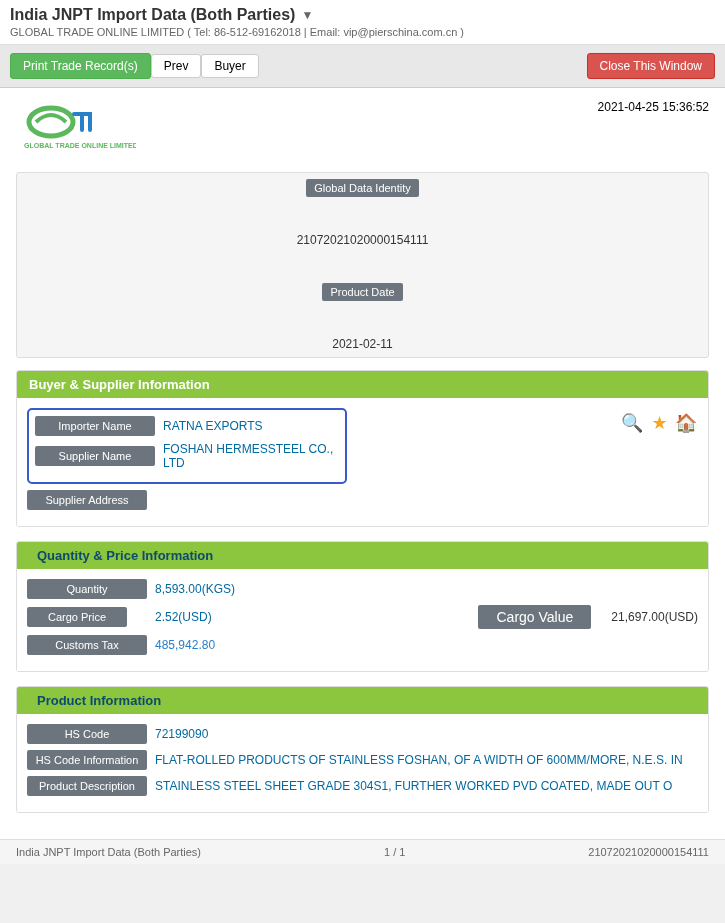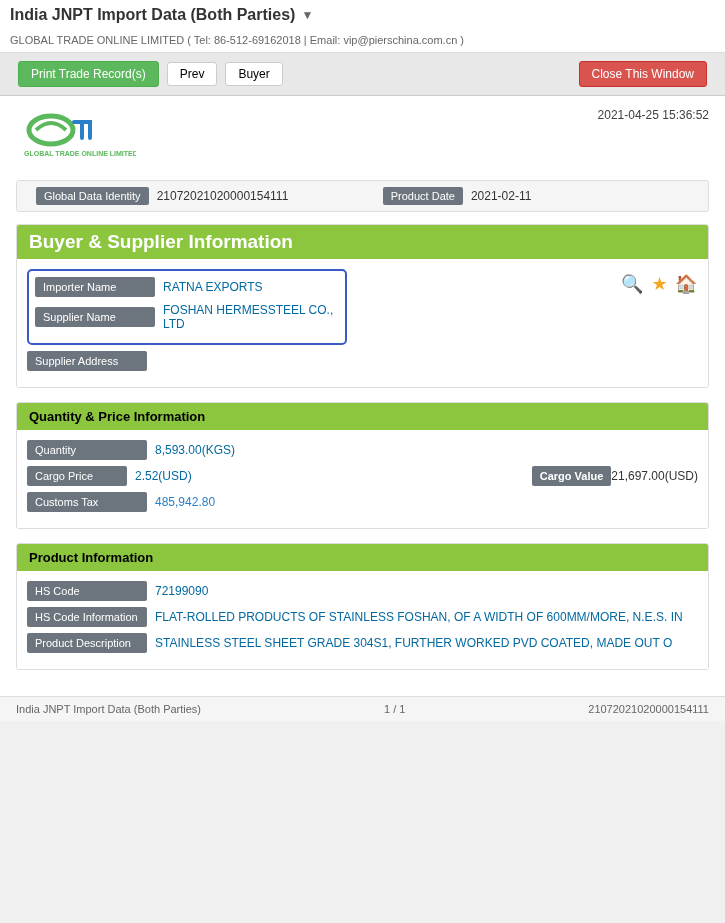--- a/index.html
+++ b/index.html
@@ -1,56 +1,56 @@
 <!DOCTYPE html>
 <html><head>
   <meta charset="utf-8">
   <style>
     * { box-sizing: border-box; margin: 0; padding: 0; }
     body { font-family: Arial, sans-serif; font-size: 12px; background: #f0f0f0; color: #333; width: 725px; }
     
     .page-header { background: #fff; padding: 6px 10px; border-bottom: 1px solid #ddd; }
     .page-title { font-size: 16px; font-weight: bold; color: #333; display: flex; align-items: center; gap: 6px; }
-    .page-subtitle { font-size: 11px; color: #666; margin-top: 10px; }
+    .page-subtitle { font-size: 11px; color: #666; margin-top: 2px; }
     
-    .toolbar { background: #e8e8e8; padding: 8px 18px; display: flex; align-items: center; gap: 8px; border-bottom: 1px solid #ccc; }
+    .toolbar { background: #e8e8e8; padding: 8px 10px; display: flex; align-items: center; border-bottom: 1px solid #ccc; }
     .btn-print { background: #5cb85c; color: #fff; border: 1px solid #4cae4c; padding: 5px 12px; cursor: pointer; font-size: 12px; border-radius: 3px; }
     .btn-nav { background: #fff; border: 1px solid #ccc; padding: 4px 12px; cursor: pointer; font-size: 12px; border-radius: 3px; }
     .btn-close { background: #d9534f; color: #fff; border: 1px solid #c9302c; padding: 5px 12px; cursor: pointer; font-size: 12px; border-radius: 3px; margin-left: auto; }
     .spacer { flex: 1; }
     
     .content { background: #fff; margin: 0; padding: 12px 16px; }
     
     .logo-area { display: flex; justify-content: space-between; align-items: flex-start; margin-bottom: 12px; }
     .logo-box { display: flex; align-items: center; }
     .logo-svg { width: 120px; height: 60px; }
-    .timestamp { font-size: 12px; color: #404040; }
+    .timestamp { font-size: 12px; color: #000000; }
     
-    .meta-row { display: flex; align-items: center; margin-bottom: 12px; background: #f5f5f5; border: 1px solid #ddd; border-radius: 3px; padding: 6px 19px; gap: 8px; }
+    .meta-row { display: flex; align-items: center; margin-bottom: 12px; background: #f5f5f5; border: 1px solid #ddd; border-radius: 3px; padding: 6px 6px; gap: 36px; flex-direction: column; }
     .meta-label { background: #6c757d; color: #fff; padding: 3px 8px; font-size: 11px; border-radius: 2px; white-space: nowrap; }
     .meta-value { font-size: 12px; color: #333; flex: 1; }
     
     .section { margin-bottom: 14px; border: 1px solid #ddd; border-radius: 3px; overflow: hidden; }
-    .section-header { background: #8cc63f; color: #000000; padding: 6px 12px; font-size: 13px; font-weight: bold; }
+    .section-header { background: #8cc63f; color: #0c4a6e; padding: 6px 20px; font-size: 13px; font-weight: bold; }
     .section-body { padding: 10px; background: #fff; }
     
     .field-row { display: flex; align-items: center; margin-bottom: 6px; }
-    .field-label { background: #6c757d; color: #fff; padding: 4px 8px; font-size: 11px; border-radius: 2px; white-space: nowrap; min-width: 120px; margin-right: 8px; }
+    .field-label { background: #6c757d; color: #fff; padding: 4px 8px; font-size: 11px; border-radius: 2px; white-space: nowrap; min-width: 120px; text-align: center; margin-right: 8px; }
     .field-value { font-size: 12px; color: #0369a1; flex: 1; }
     
     .buyer-section { margin-bottom: 14px; border: 1px solid #ddd; border-radius: 3px; overflow: hidden; }
-    .buyer-header { background: #8cc63f; color: #fff; padding: 6px 12px; font-size: 19px; font-weight: bold; }
+    .buyer-header { background: #8cc63f; color: #fff; padding: 6px 12px; font-size: 13px; font-weight: bold; }
     .buyer-body { padding: 10px; background: #fff; position: relative; display: flex; justify-content: space-between; align-items: flex-start; }
     .buyer-fields { flex: 1; }
     .buyer-highlighted { border: 2px solid #3a5bc7; border-radius: 5px; padding: 6px; display: inline-block; width: 320px; }
     .buyer-icons { display: flex; gap: 8px; align-items: center; padding-top: 4px; }
     
-    .two-col { display: flex; gap: 0; align-items: center; }
+    .two-col { display: flex; gap: 20px; align-items: center; }
     .two-col .field-label { min-width: 100px; }
-    .cargo-label { background: #6c757d; color: #fff; padding: 4px 8px; font-size: 11px; border-radius: 2px; white-space: nowrap; font-weight: bold; }
+    .cargo-label { background: #6c757d; color: #fff; padding: 4px 18px; font-size: 14px; border-radius: 2px; white-space: nowrap; }
     
     .footer-bar { background: #f5f5f5; border-top: 1px solid #ddd; padding: 6px 16px; display: flex; justify-content: space-between; align-items: center; font-size: 11px; color: #666; }
     
     .search-icon { font-size: 18px; color: #666; cursor: pointer; }
     .star-icon { font-size: 18px; color: #f5a623; cursor: pointer; }
     .home-icon { font-size: 18px; color: #5cb85c; cursor: pointer; }
 
     .dropdown-arrow { font-size: 12px; color: #666; cursor: pointer; }
   </style>
 </head>

